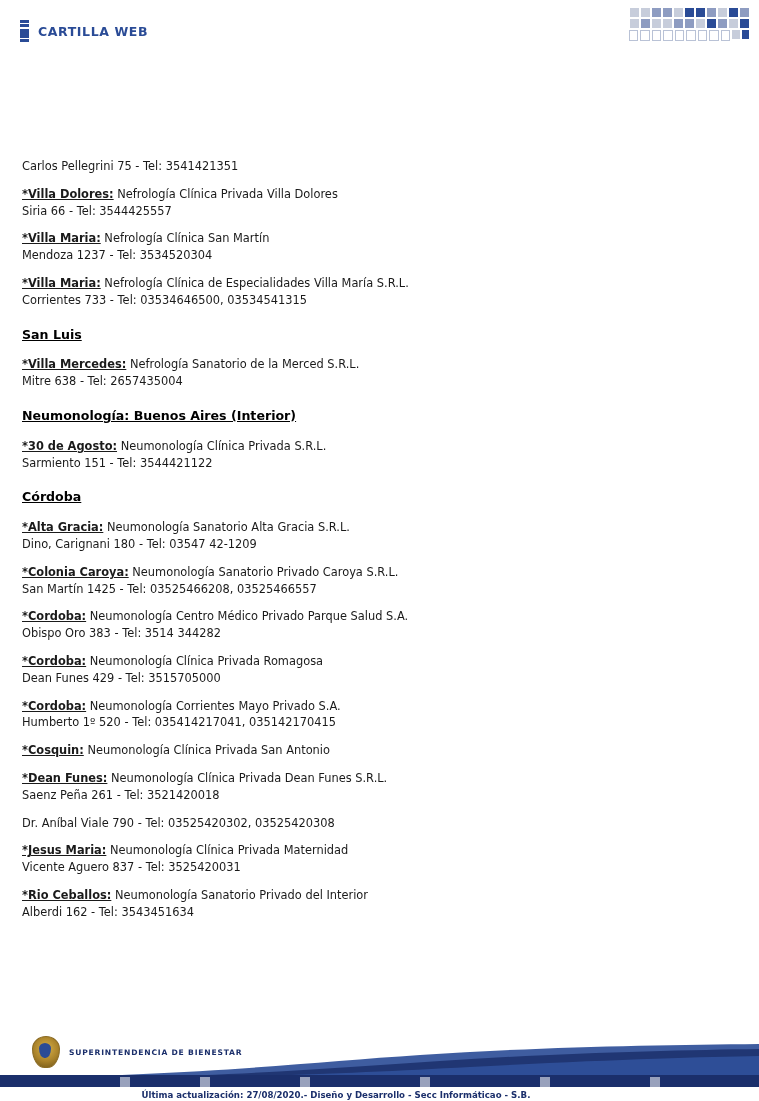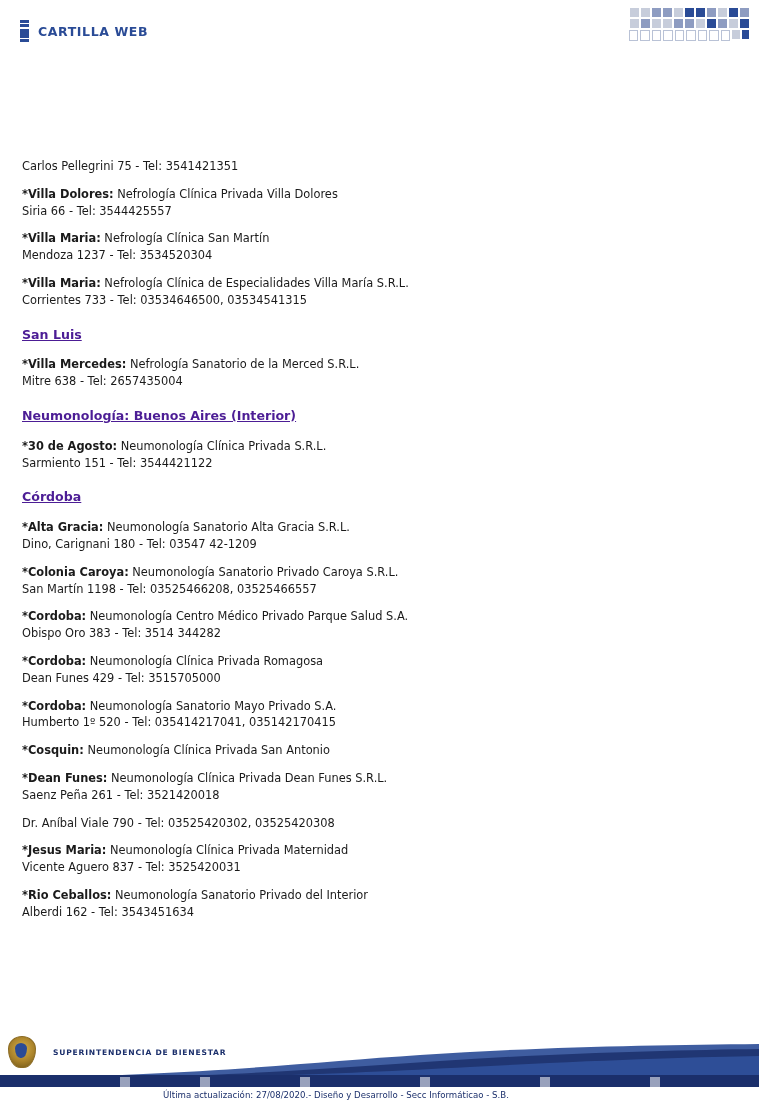--- a/index.html
+++ b/index.html
@@ -86,32 +86,33 @@
     line-height: 16.8px;
   }
   .entry {
     margin-bottom: 11px;
   }
   .entry .line1 {
     white-space: nowrap;
   }
   .entry .city {
     font-weight: bold;
+    text-decoration: underline;
   }
   .entry .desc { }
   .entry .line2 {
     white-space: nowrap;
   }
   .plain-line {
     margin-bottom: 11px;
     white-space: nowrap;
     margin-top: 18px;
   }
   .section-heading {
-    color: #4c1d95;
+    color: #000000;
     font-weight: bold;
     text-decoration: underline;
     font-size: 12.6px;
     margin: 18px 0 13px 0;
   }
 
   
   .footer {
     position: absolute;
     left: 0;
@@ -143,30 +144,30 @@
     background: #ffffff;
     opacity: 0.55;
   }
   .footer-text {
     position: absolute;
     left: 0;
     bottom: 1px;
     width: 672px;
     text-align: center;
     font-size: 8.6px;
-    font-weight: normal;
+    font-weight: bold;
     color: #1b2f6b;
   }
   .footer-logo {
     position: absolute;
-    left: 8px;
+    left: 32px;
     bottom: 33px;
     display: flex;
     align-items: center;
-    gap: 17px;
+    gap: 9px;
   }
   .crest {
     width: 26px;
     height: 30px;
     background: radial-gradient(circle at 50% 40%, #d9b24a 0%, #a9822a 55%, #6d5318 100%);
     border-radius: 50% 50% 45% 45% / 40% 40% 60% 60%;
     position: relative;
     border: 1px solid #8a6a22;
   }
   .crest::after {
@@ -275,35 +276,35 @@
   <div class="section-heading">Córdoba</div>
 
 
   <div class="entry">
     <div class="line1"><span class="city">*Alta Gracia:</span><span class="desc"> Neumonología Sanatorio Alta Gracia S.R.L.</span></div>
     <div class="line2">Dino, Carignani 180 - Tel: 03547 42-1209</div>
   </div>
 
   <div class="entry">
     <div class="line1"><span class="city">*Colonia Caroya:</span><span class="desc"> Neumonología Sanatorio Privado Caroya S.R.L.</span></div>
-    <div class="line2">San Martín 1198 - Tel: 03525466208, 03525466557</div>
+    <div class="line2">San Martín 1425 - Tel: 03525466208, 03525466557</div>
   </div>
 
   <div class="entry">
     <div class="line1"><span class="city">*Cordoba:</span><span class="desc"> Neumonología Centro Médico Privado Parque Salud S.A.</span></div>
     <div class="line2">Obispo Oro 383 - Tel: 3514 344282</div>
   </div>
 
   <div class="entry">
     <div class="line1"><span class="city">*Cordoba:</span><span class="desc"> Neumonología Clínica Privada Romagosa</span></div>
     <div class="line2">Dean Funes 429 - Tel: 3515705000</div>
   </div>
 
   <div class="entry">
-    <div class="line1"><span class="city">*Cordoba:</span><span class="desc"> Neumonología Sanatorio Mayo Privado S.A.</span></div>
+    <div class="line1"><span class="city">*Cordoba:</span><span class="desc"> Neumonología Corrientes Mayo Privado S.A.</span></div>
     <div class="line2">Humberto 1º 520 - Tel: 035414217041, 035142170415</div>
   </div>
 
   <div class="entry">
     <div class="line1"><span class="city">*Cosquin:</span><span class="desc"> Neumonología Clínica Privada San Antonio</span></div>
   </div>
 
   <div class="entry">
     <div class="line1"><span class="city">*Dean Funes:</span><span class="desc"> Neumonología Clínica Privada Dean Funes S.R.L.</span></div>
     <div class="line2">Saenz Peña 261 - Tel: 3521420018</div>

